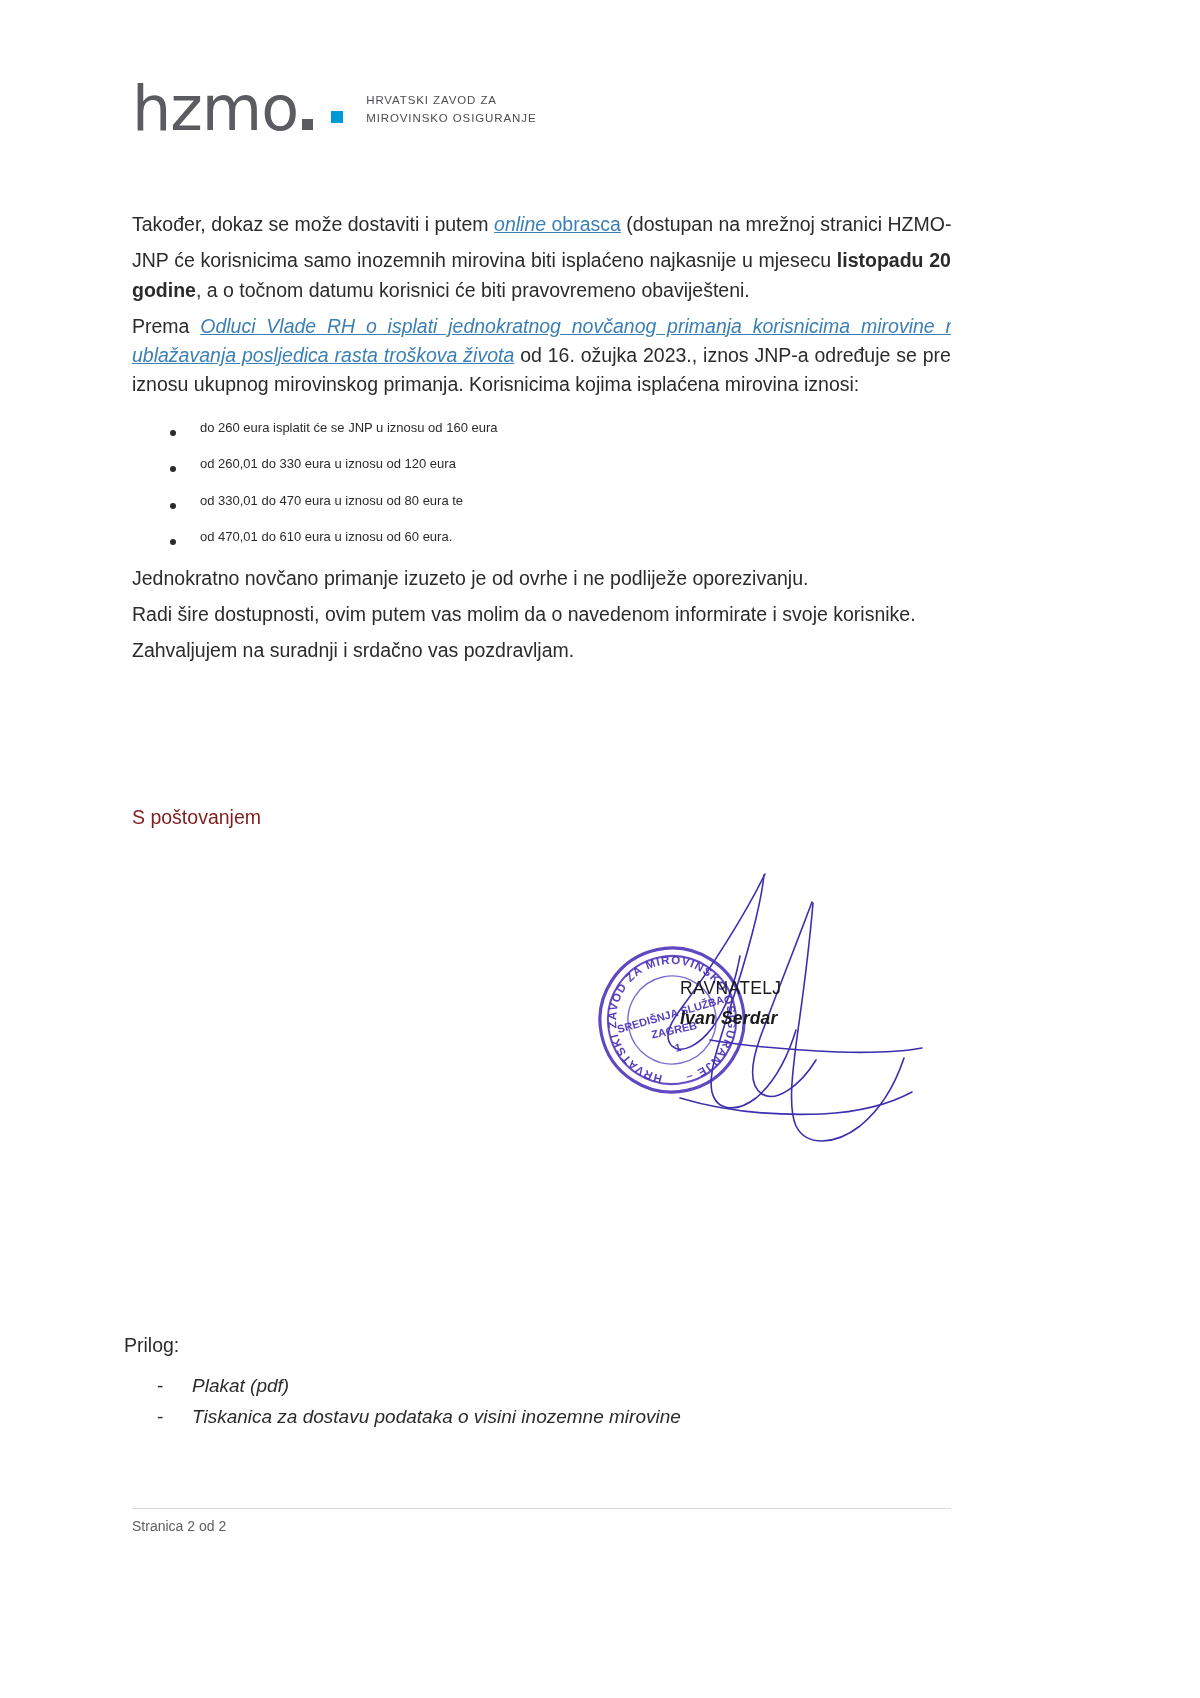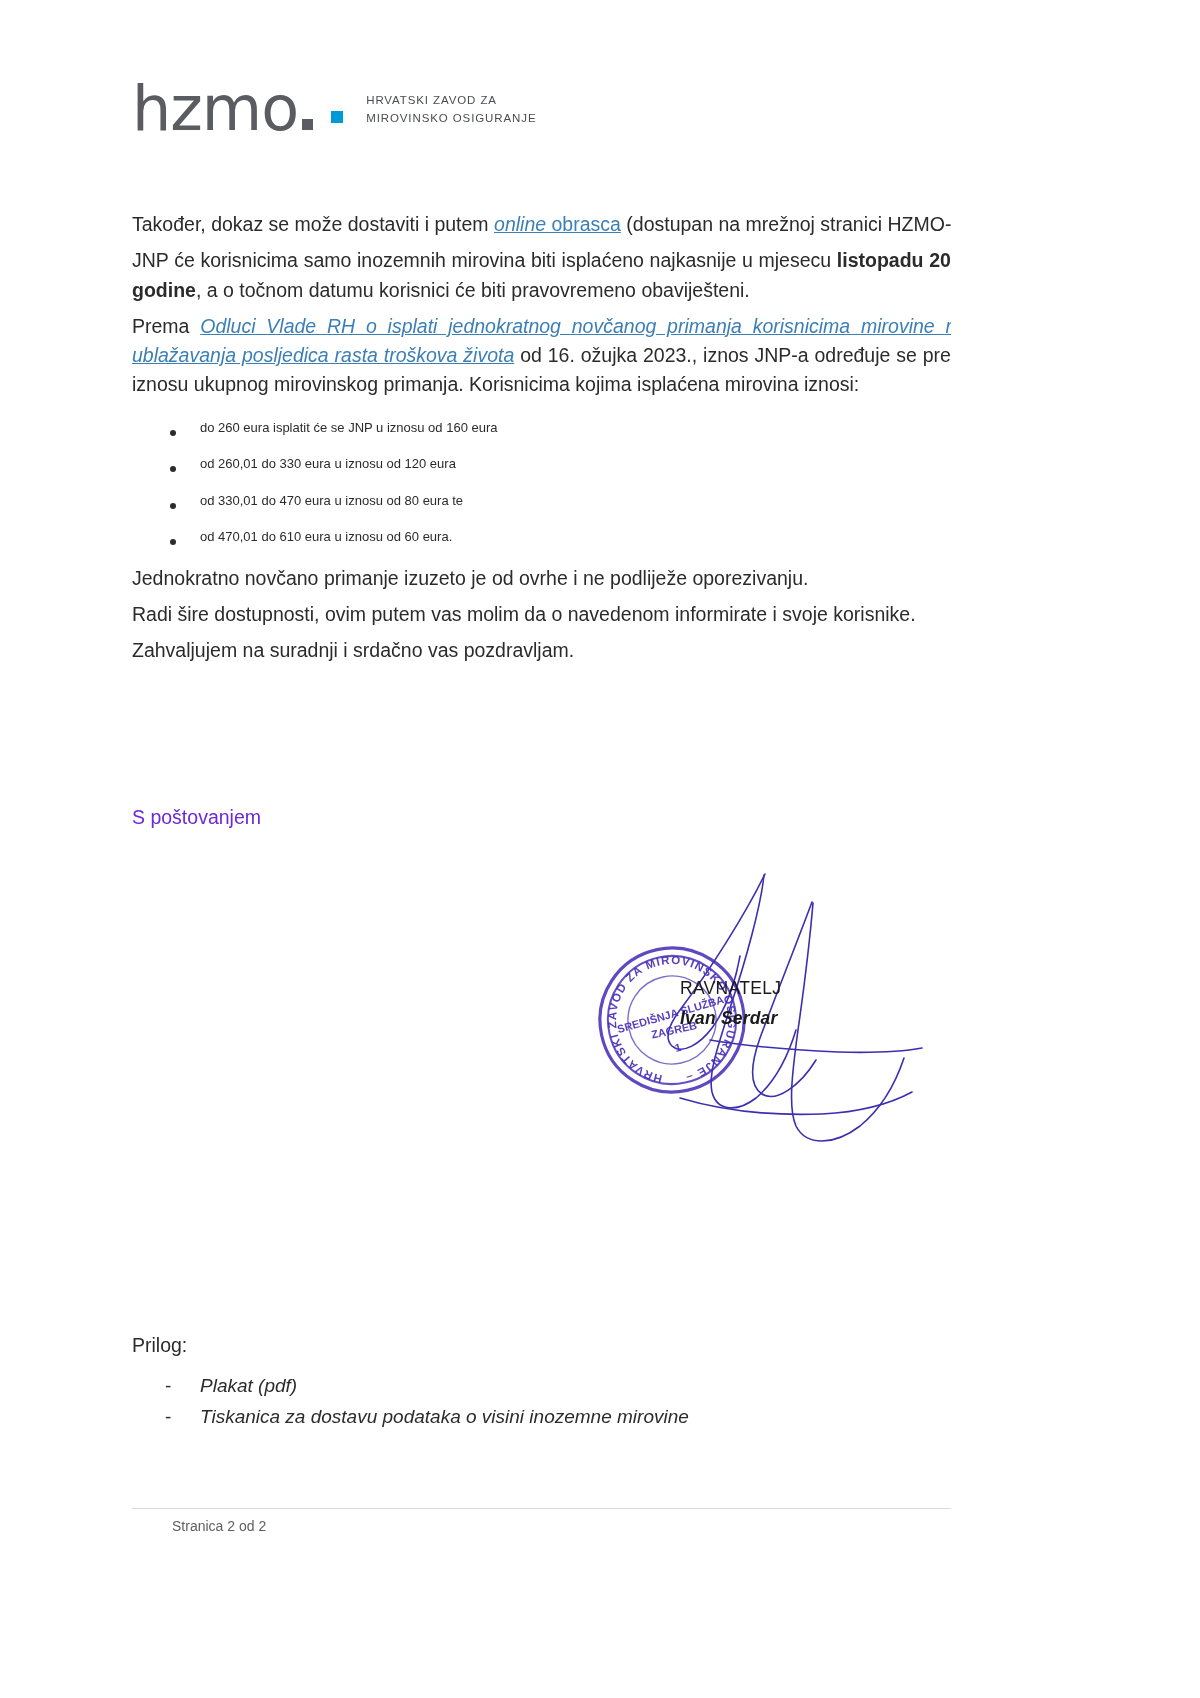--- a/index.html
+++ b/index.html
@@ -128,21 +128,21 @@
 
   .spacer-para { margin-top: 42px; }
   .spacer-para2 { margin-top: 44px; }
   .spacer-para3 { margin-top: 44px; }
 
   .closing {
     position: absolute;
     left: 132px;
     top: 806px;
     font-size: 19.5px;
-    color: #6d28d9;
+    color: #7f1d1d;
   }
 
   
   .sig-area {
     position: absolute;
     left: 560px;
     top: 860px;
     width: 430px;
     height: 300px;
   }
@@ -168,21 +168,21 @@
   .sig-svg, .stamp-svg {
     position: absolute;
     left: 0;
     top: 0;
     pointer-events: none;
   }
 
   
   .attachments {
     position: absolute;
-    left: 132px;
+    left: 124px;
     top: 1334px;
     width: 700px;
   }
   .attach-title {
     font-size: 19.5px;
     color: #2b2b2b;
     margin-bottom: 14px;
   }
   .attach-list {
     list-style: none;
@@ -212,21 +212,20 @@
     width: 940px;
   }
   .footer-rule {
     border-top: 1px solid #d9d9d9;
     width: 940px;
     margin-bottom: 9px;
   }
   .footer-text {
     font-size: 14px;
     color: #5f5f5f;
-    margin-left: 40px;
   }
 </style>
 </head>
 <body>
 
 <div class="page">
 
   <div class="letterhead">
     <div class="logo-word"><span>hzmo</span><span class="logo-dot"></span></div>
     <div class="logo-tag">

